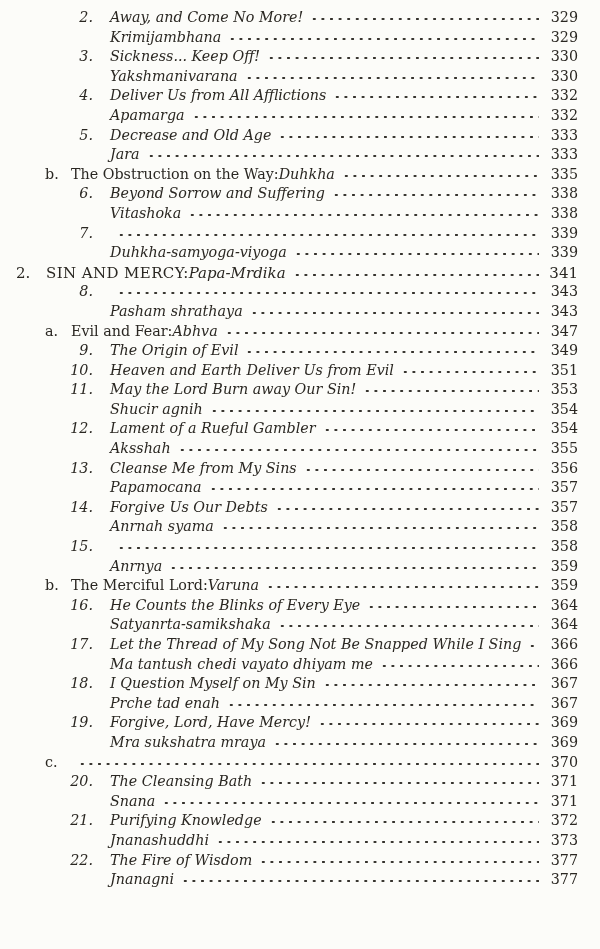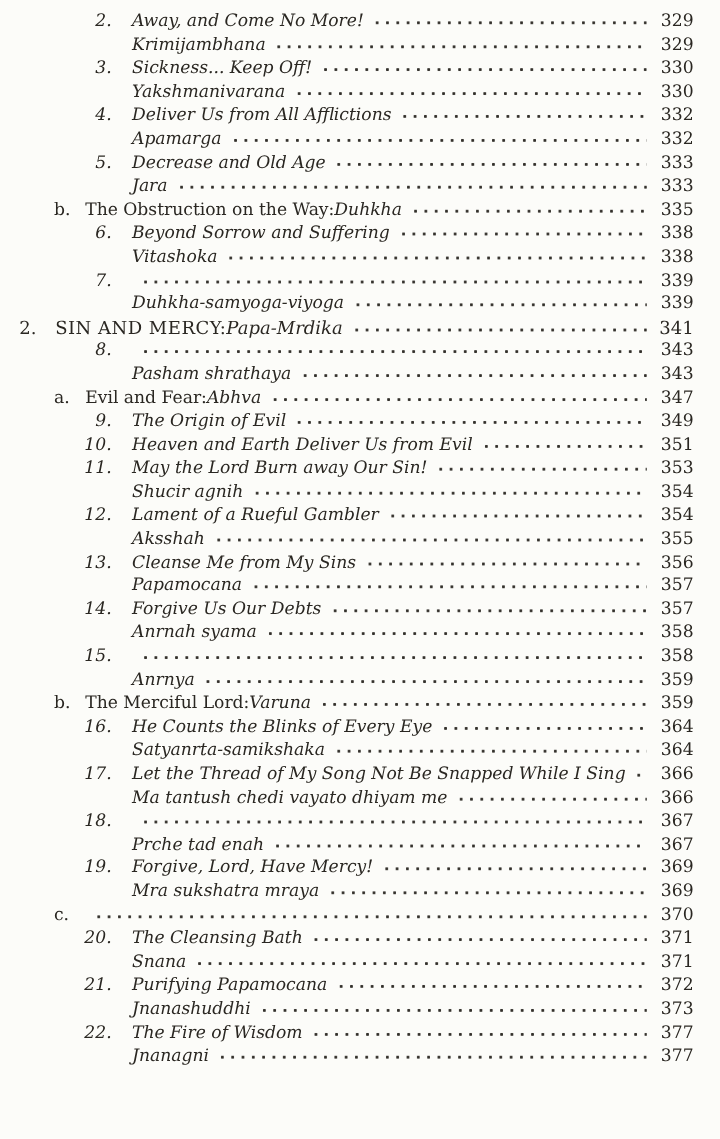--- a/index.html
+++ b/index.html
@@ -327,20 +327,21 @@
   <div class="row subtitle">
 
     <span class="t-italic">Ma tantush chedi vayato dhiyam me</span>
     <span class="leader"></span>
     <span class="pagenum">366</span>
   </div>
 
   <div class="row hymn">
     <span class="marker hymnnum">18.</span>
 
+    <span class="t-italic">I Question Myself on My Sin</span>
     <span class="leader"></span>
     <span class="pagenum">367</span>
   </div>
 
   <div class="row subtitle">
 
     <span class="t-italic">Prche tad enah</span>
     <span class="leader"></span>
     <span class="pagenum">367</span>
   </div>
@@ -378,21 +379,21 @@
   <div class="row subtitle">
 
     <span class="t-italic">Snana</span>
     <span class="leader"></span>
     <span class="pagenum">371</span>
   </div>
 
   <div class="row hymn">
     <span class="marker hymnnum">21.</span>
 
-    <span class="t-italic">Purifying Papamocana</span>
+    <span class="t-italic">Purifying Knowledge</span>
     <span class="leader"></span>
     <span class="pagenum">372</span>
   </div>
 
   <div class="row subtitle">
 
     <span class="t-italic">Jnanashuddhi</span>
     <span class="leader"></span>
     <span class="pagenum">373</span>
   </div>

